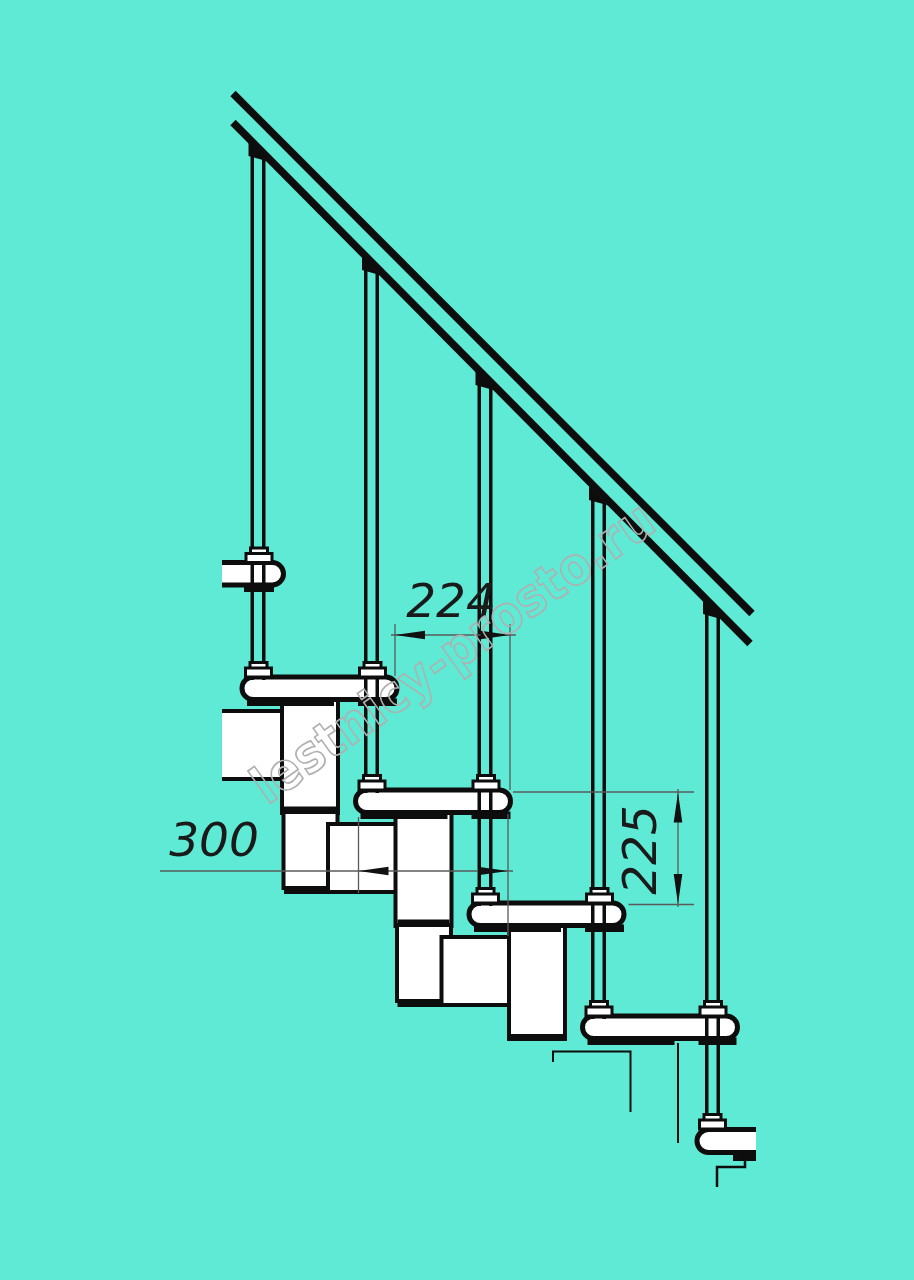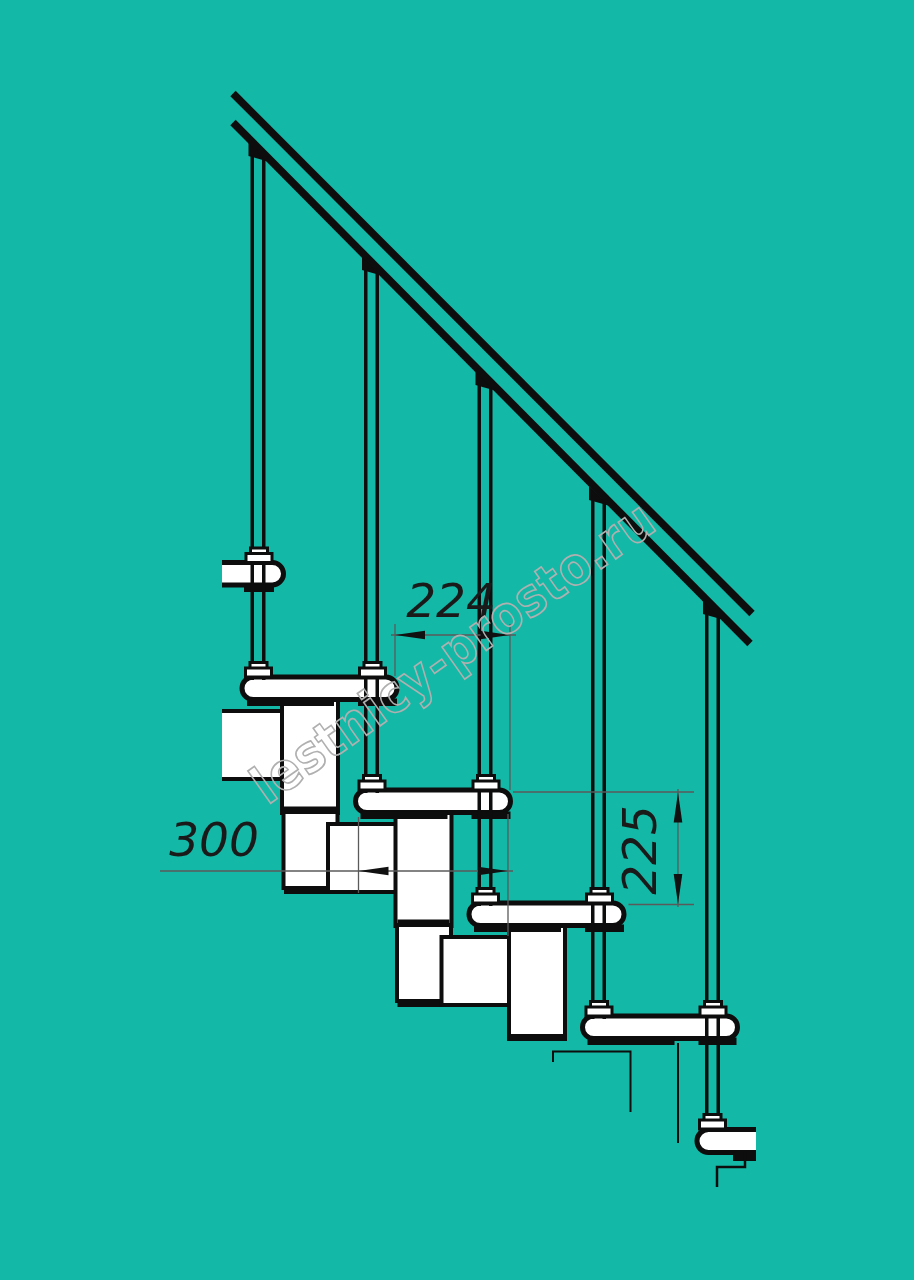--- a/index.html
+++ b/index.html
@@ -8,21 +8,21 @@
     background: #ffffff;
     width: 914px;
     height: 1280px;
     overflow: hidden;
     font-family: "DejaVu Sans", sans-serif;
   }
   #stage {
     position: relative;
     width: 914px;
     height: 1280px;
-    background: #14b8a6;
+    background: #5eead4;
   }
   svg { display: block; }
   .thick  { stroke: #0d0d0d; fill: none; }
   .part   { stroke: #0d0d0d; fill: #ffffff; }
   .solid  { fill: #0d0d0d; stroke: none; }
   .dimln  { stroke: #5a5a5a; stroke-width: 1.3; fill: none; }
   .dimarrow { fill: #111111; stroke: none; }
   .dimtext {
     font-family: "DejaVu Sans", sans-serif;
     font-style: italic;

